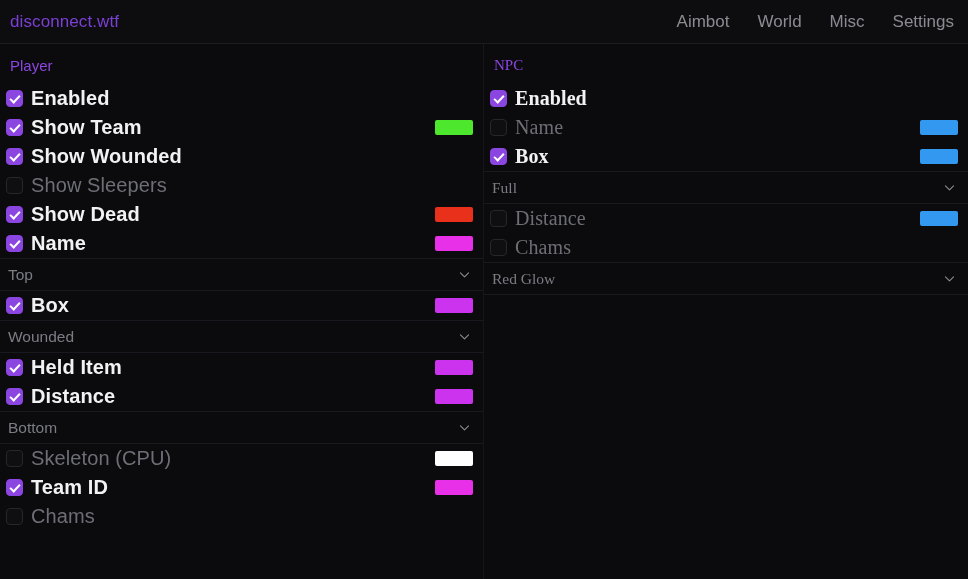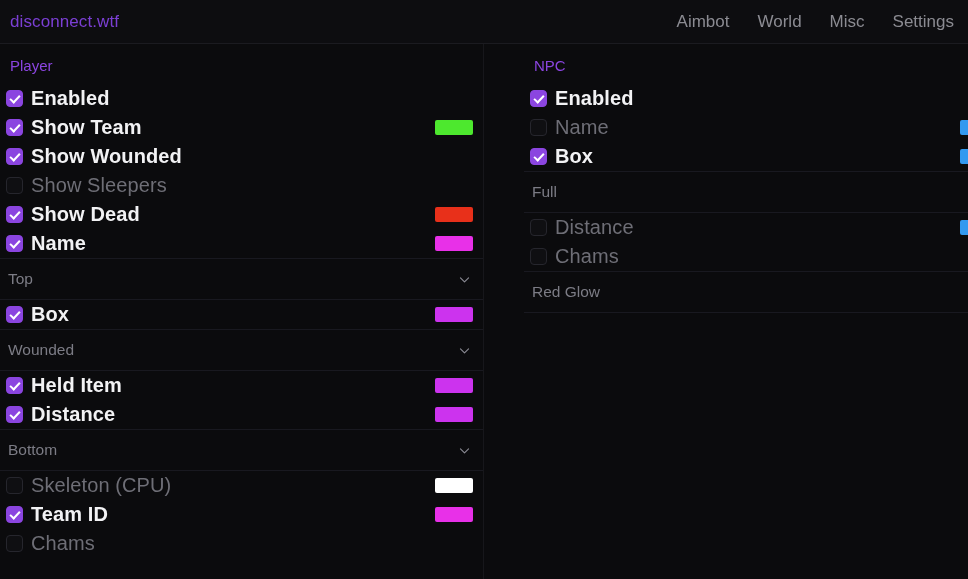--- a/index.html
+++ b/index.html
@@ -74,32 +74,31 @@
     background: #7b3fd4;
     border-radius: 1px;
   }
 
   
   .content {
     flex: 1 1 auto;
     display: flex;
     min-height: 0;
     position: relative;
-    gap: 40px;
   }
 
   .panel {
     position: relative;
     display: flex;
     flex-direction: column;
     min-width: 0;
   }
 
   .panel.left  { width: 484px; flex: 0 0 484px; border-right: 1px solid #17171b; }
-  .panel.right { width: 484px; flex: 0 0 484px; }
+  .panel.right { width: 484px; flex: 0 0 484px; font-family: Liberation Serif, serif; }
 
   .panel-title {
     font-size: 15px;
     color: #8b45e0;
     padding: 10px 10px 8px 10px;
     height: 40px;
     display: flex;
     align-items: center;
   }
 
@@ -160,21 +159,21 @@
     margin-left: auto;
     width: 38px;
     height: 15px;
     border-radius: 2px;
     flex: 0 0 auto;
   }
 
   
   .dd {
     position: relative;
-    height: 42px;
+    height: 33px;
     display: flex;
     align-items: center;
     padding: 0 12px 0 8px;
     border-top: 1px solid #191920;
     border-bottom: 1px solid #191920;
     cursor: pointer;
   }
 
   .dd-label {
     font-size: 15.5px;

